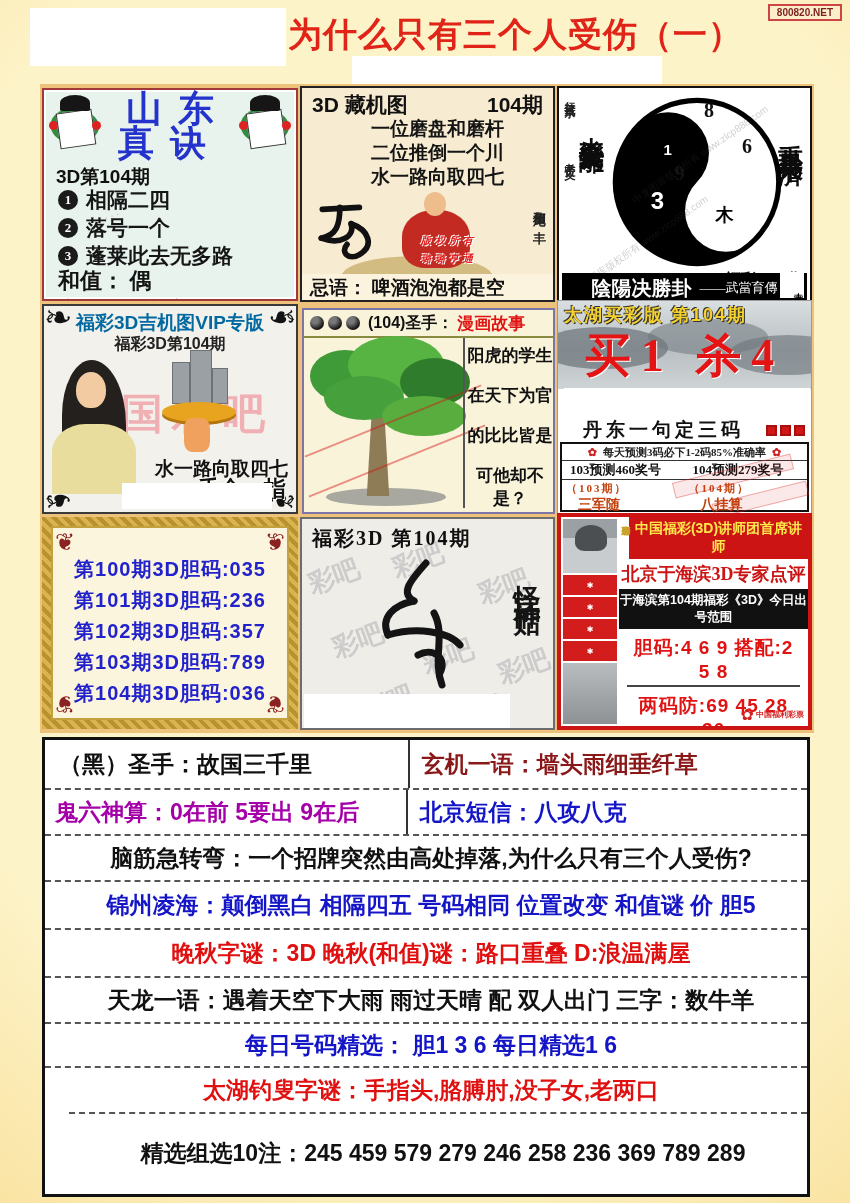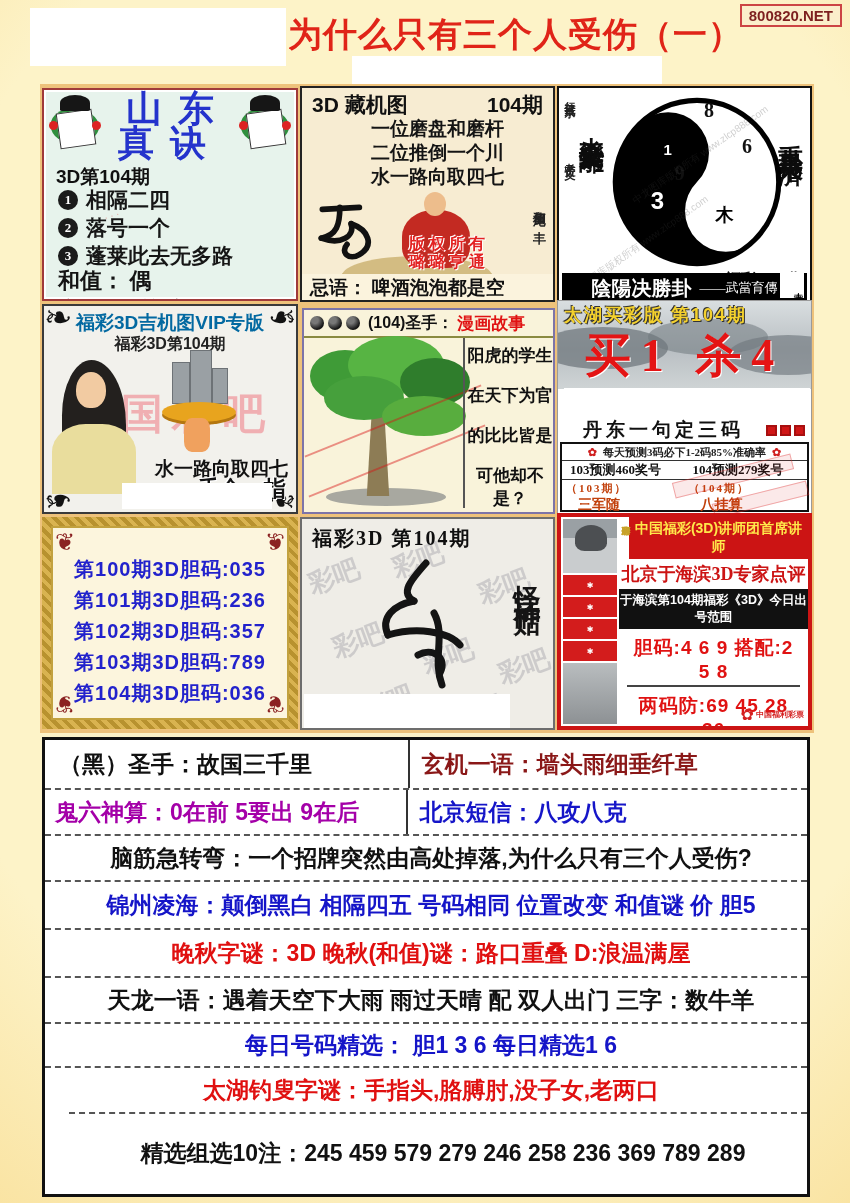--- a/index.html
+++ b/index.html
@@ -4,21 +4,21 @@
 <style>
   html,body{margin:0;padding:0;}
   body{font-family:"Liberation Sans","DejaVu Sans",sans-serif;}
   .page{position:relative;width:850px;height:1203px;overflow:hidden;
     background:radial-gradient(120% 100% at 50% 40%, #fdf3c8 52%, #f8dc90 84%, #f0c265 100%);}
   .serif{font-family:"Liberation Serif","DejaVu Serif",serif;}
   .censor{position:absolute;background:#ffffff;}
   
   .page-title{position:absolute;left:288px;top:12px;font-size:34px;font-weight:bold;color:#e02418;letter-spacing:1px;}
   .badge{position:absolute;right:8px;top:4px;border:2px solid #c44;padding:1px 7px;background:#fbeecb;
-    color:#7d1f1f;font-size:15px;font-weight:bold;}
+    color:#7d1f1f;font-size:10px;font-weight:bold;}
   .panel-bed{position:absolute;left:40px;top:84px;width:774px;height:649px;background:#eec27b;}
   
   .panel{position:absolute;box-sizing:border-box;overflow:hidden;}
   
   .p1{left:42px;top:88px;width:256px;height:213px;background:#e7f3ec;border:2px solid #a03a3a;box-shadow:inset 0 0 0 2px #fff;}
   .crest{position:absolute;top:5px;width:52px;height:58px;}
   .crest .splat{position:absolute;left:2px;top:14px;width:48px;height:34px;background:#2f8f3e;border-radius:45% 55% 50% 50%;}
   .crest .card{position:absolute;left:9px;top:16px;width:34px;height:34px;background:#fff;border:1px solid #333;transform:rotate(-8deg);}
   .crest .hat{position:absolute;left:11px;top:0px;width:30px;height:16px;background:#161616;border-radius:50% 50% 8% 8%;}
   .crest .dotl,.crest .dotr{position:absolute;top:26px;width:9px;height:9px;border-radius:50%;background:#d22;}
@@ -31,22 +31,22 @@
     font-size:13px;align-items:center;justify-content:center;flex:0 0 20px;}
   .sd-foot{position:absolute;left:14px;font-size:22px;font-weight:bold;color:#141414;}
   .p1 .wm{position:absolute;color:rgba(220,40,40,.4);font-size:10px;transform:rotate(-18deg);}
   
   .p2{left:300px;top:86px;width:255px;height:216px;background:#f7ecd2;border:2px solid #222;}
   .cj-title{position:absolute;left:0;right:0;top:3px;padding:0 10px;font-size:21px;font-weight:bold;color:#111;display:flex;justify-content:space-between;}
   .cj-line{position:absolute;left:0;right:0;text-align:center;font-size:19px;font-weight:bold;color:#141414;margin-left:20px;}
   .mound{position:absolute;left:40px;top:168px;width:150px;height:40px;background:#d3bc82;border-radius:50%;box-shadow:inset 0 -6px 0 #b89d5e;}
   .monk-robe{position:absolute;left:100px;top:122px;width:68px;height:58px;background:#c32a22;border-radius:46% 46% 34% 34%;}
   .monk-head{position:absolute;left:122px;top:104px;width:22px;height:24px;background:#edbd8c;border-radius:50%;}
-  .cj-stamp{position:absolute;left:92px;text-align:center;width:110px;color:#e32222;font-size:16px;font-weight:bold;letter-spacing:4px;
-    text-shadow:1px 1px 0 #fff,-1px -1px 0 #fff;}
+  .cj-stamp{position:absolute;left:92px;text-align:center;width:110px;color:#e32222;font-size:10px;font-weight:bold;letter-spacing:4px;
+    text-shadow:1px 1px 0 #fff,-1px -1px 0 #fff;font-style:italic;}
   .cj-side{position:absolute;right:5px;top:112px;writing-mode:vertical-rl;font-size:13px;font-weight:bold;color:#222;letter-spacing:2px;}
   .cj-taboo{position:absolute;left:0;right:0;bottom:0;height:24px;background:#fbf3dd;text-align:left;padding:1px 8px;
     font-size:19px;font-weight:bold;color:#111;}
   .glyph-svg{position:absolute;}
   
   .p3{left:557px;top:86px;width:255px;height:222px;background:#ffffff;border:2px solid #111;}
   .yy-smalls{position:absolute;left:3px;writing-mode:vertical-rl;font-size:11px;font-weight:bold;color:#222;letter-spacing:2px;}
   .yy-bigl{position:absolute;left:16px;top:28px;writing-mode:vertical-rl;font-size:25px;font-weight:bold;color:#0c0c0c;letter-spacing:3px;}
   .yy-bigr{position:absolute;right:3px;top:36px;writing-mode:vertical-rl;font-size:25px;font-weight:bold;color:#0c0c0c;letter-spacing:4px;}
   .taiji-wrap{position:absolute;left:52px;top:8px;width:172px;height:172px;}

